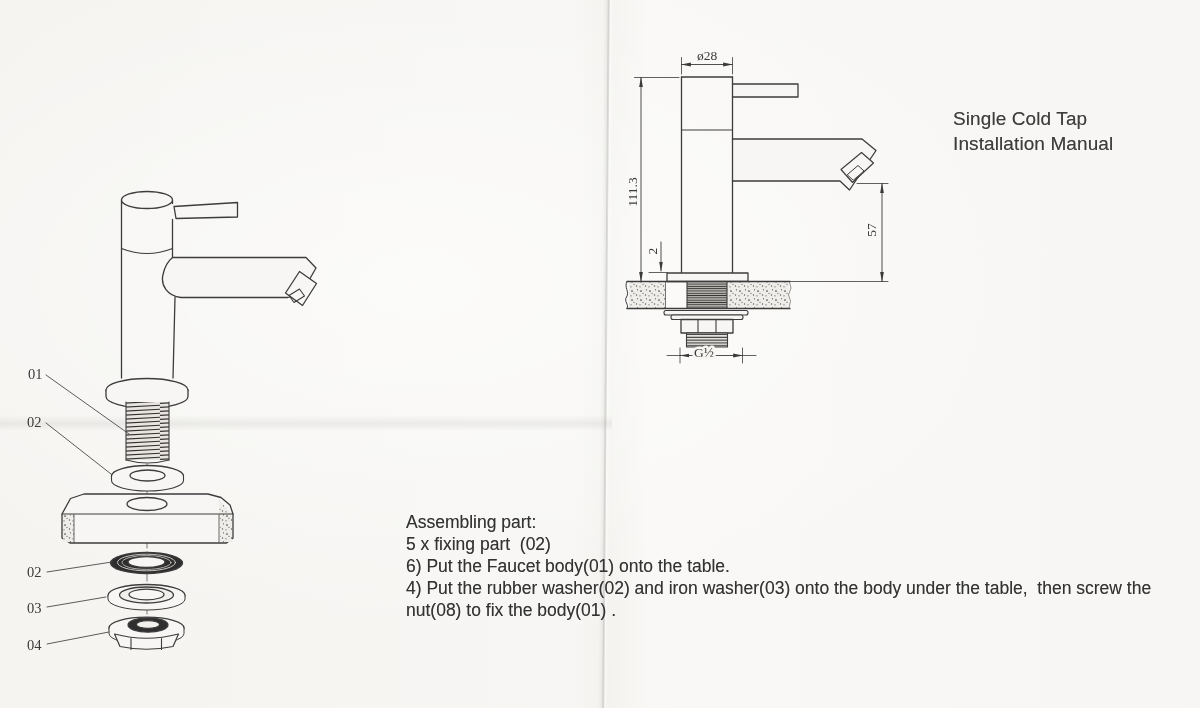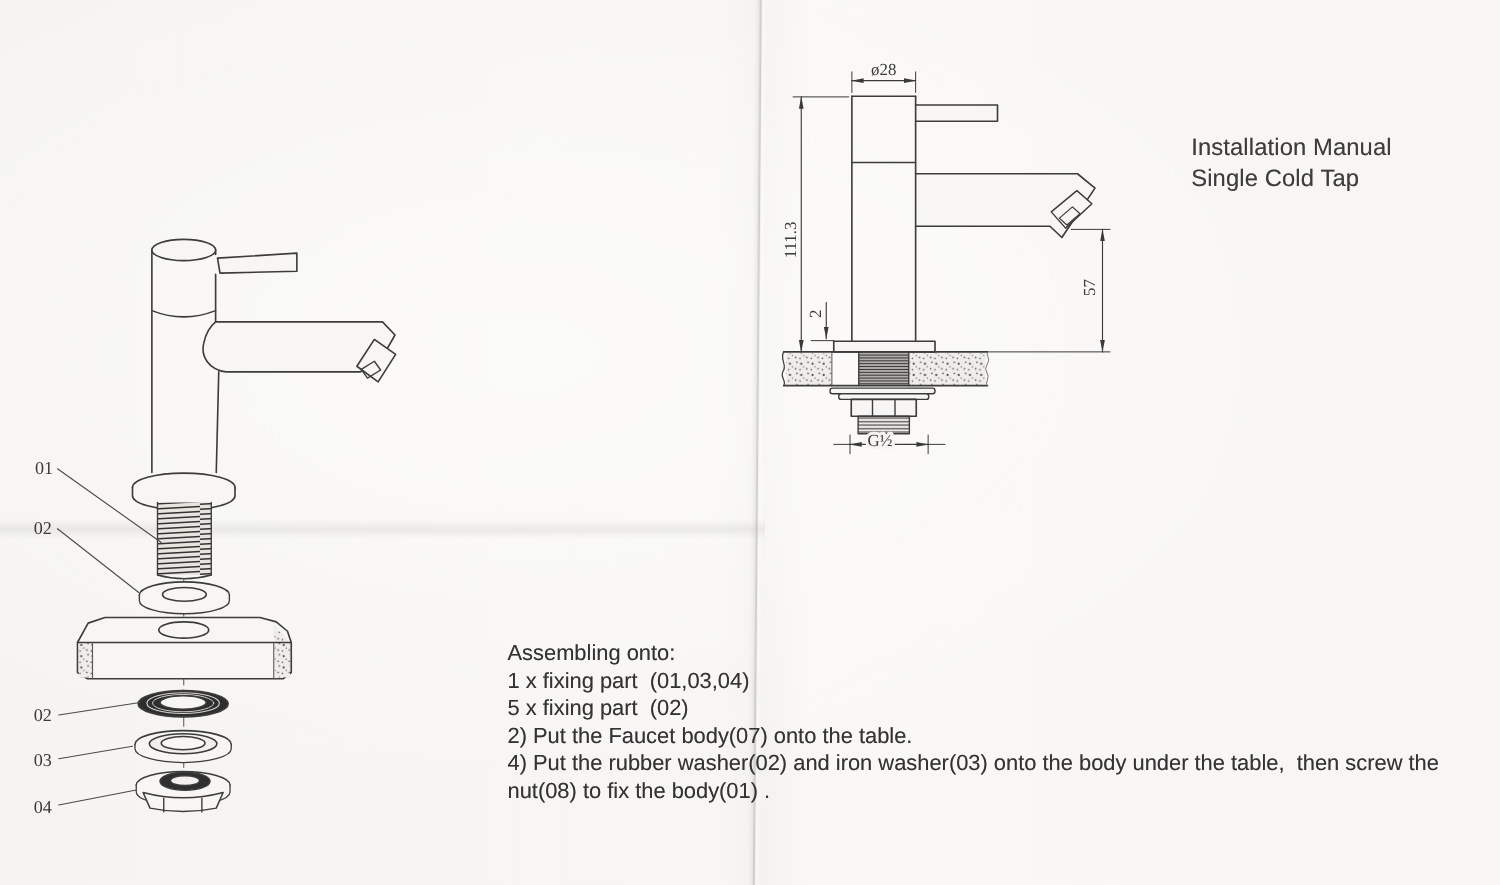--- a/index.html
+++ b/index.html
@@ -210,25 +210,24 @@
       <g stroke-width="0.9" stroke="#3a3a3a">
         <path d="M680,348 V363 M742.5,348 V363" stroke-width="0.8"></path>
         <path d="M667,355.5 H680 M742.5,355.5 H756" stroke-width="0.8"></path>
         <path d="M680,355.5 H742.5" marker-start="url(#arr)" marker-end="url(#arr)"></path>
         <text class="dimtxt halo" x="704" y="356.5" text-anchor="middle" fill="#3a3a3a">G½</text>
       </g>
     </g>
   </svg>
 
   <div class="title-block">
+    <div>Single Cold Tap</div>
     <div>Installation Manual</div>
-    <div>Single Cold Tap</div>
   </div>
 
   <div class="instructions">
-    <div>Assembling onto:</div>
-    <div>1 x fixing part  (01,03,04)</div>
+    <div>Assembling part:</div>
     <div>5 x fixing part  (02)</div>
-    <div>2) Put the Faucet body(07) onto the table.</div>
+    <div>6) Put the Faucet body(01) onto the table.</div>
     <div>4) Put the rubber washer(02) and iron washer(03) onto the body under the table,  then screw the nut(08) to fix the body(01) .</div>
   </div>
 
 </div>
 
 </body></html>

